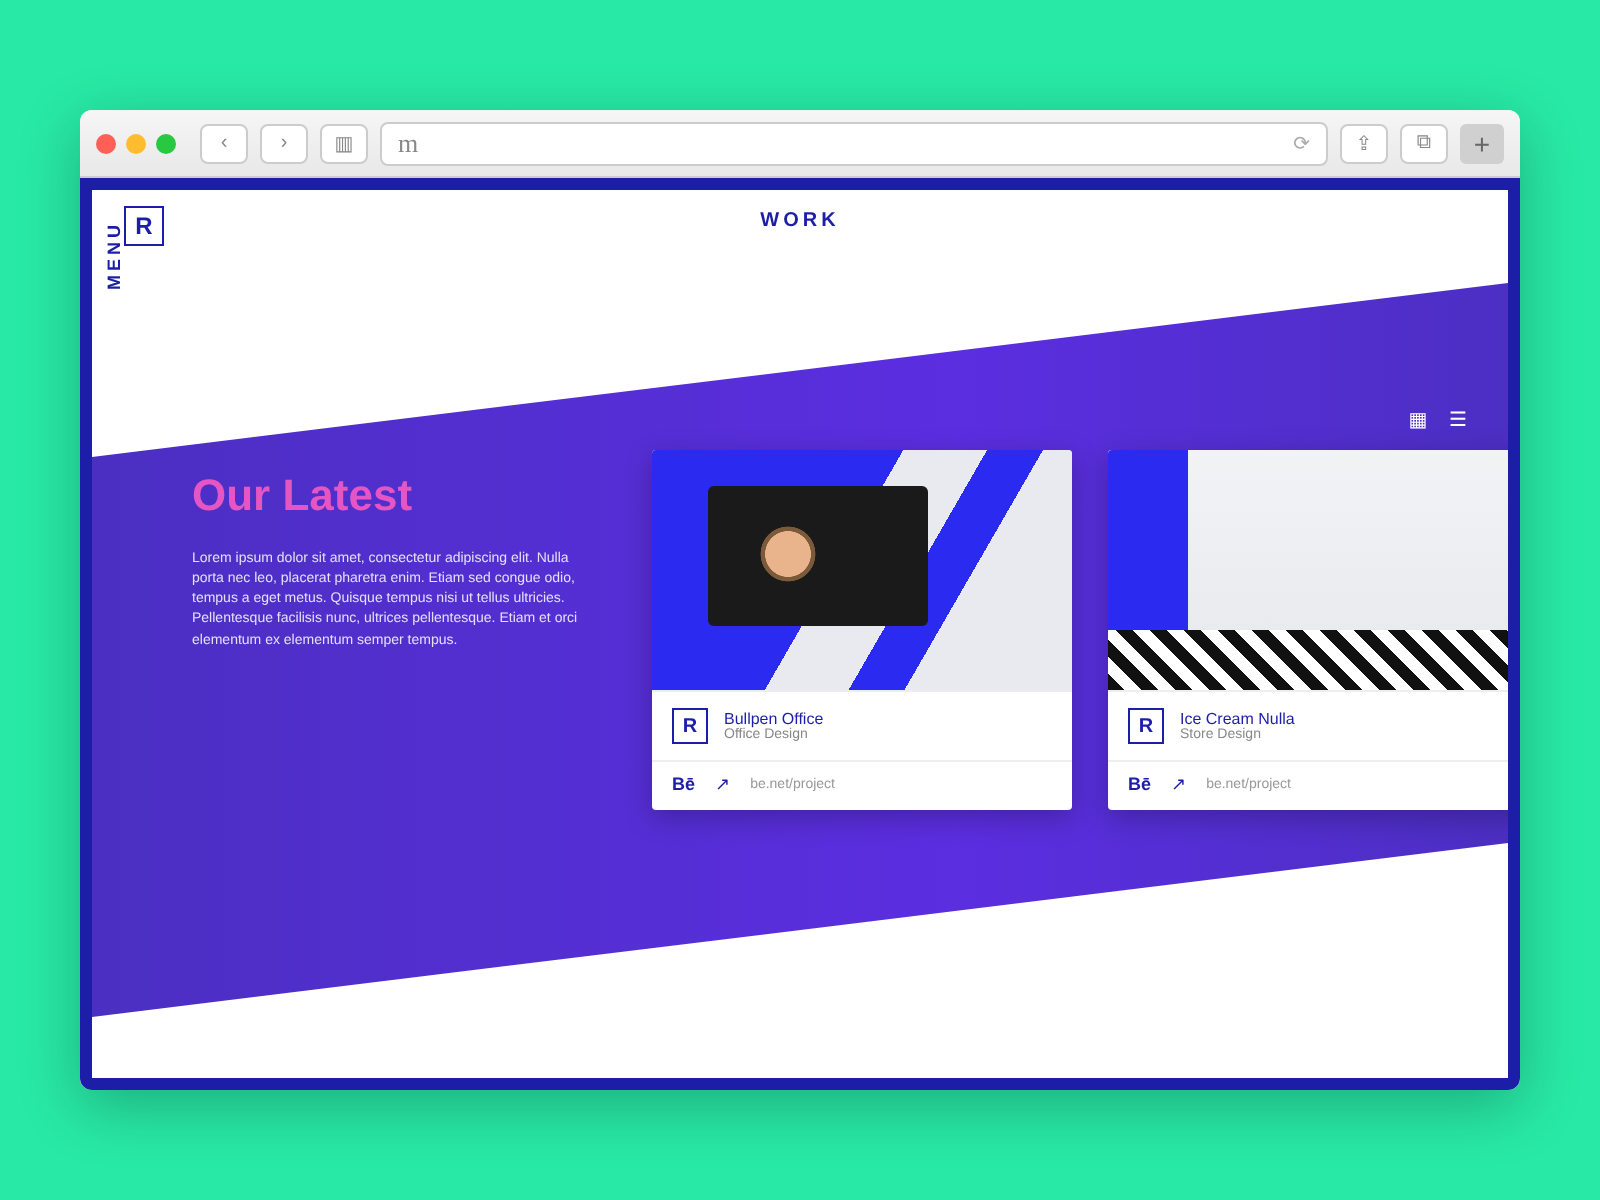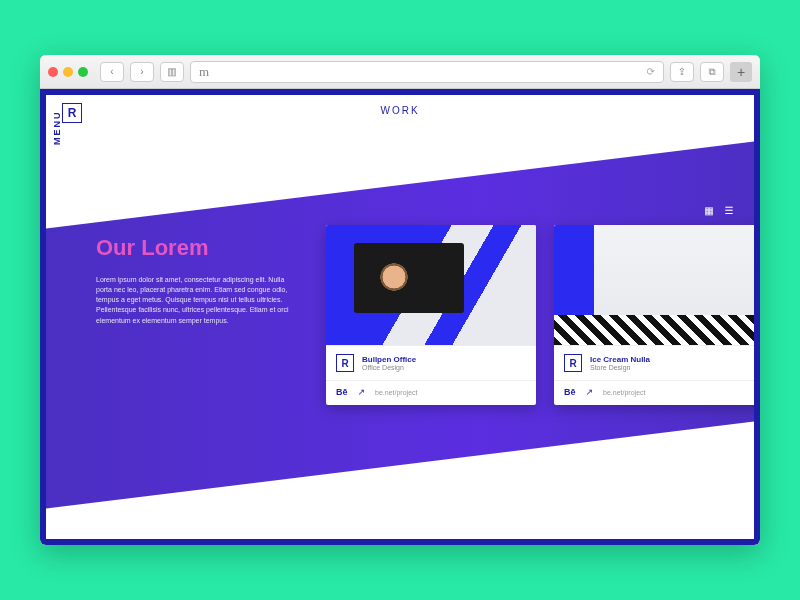--- a/index.html
+++ b/index.html
@@ -60,21 +60,21 @@
   transform-origin: left top; font-size: 9px; font-weight: 700;
   letter-spacing: 2px; color: #1d1ea8;
 }
 .logo {
   position: absolute; left: 16px; top: 8px; width: 20px; height: 20px;
   background: #fff; border: 1px solid #1d1ea8; display: flex; align-items: center;
   justify-content: center; font-weight: 900; color: #1d1ea8; font-size: 12px;
 }
 .header-nav {
   position: absolute; top: 10px; left: 50%; transform: translateX(-50%);
-  font-size: 10px; font-weight: 400; letter-spacing: 2px; color: #1d1ea8;
+  font-size: 10px; font-weight: 700; letter-spacing: 2px; color: #1d1ea8;
 }
 .diag {
   position: absolute; left: -40px; right: -40px; top: 90px; height: 280px;
   background: linear-gradient(90deg, #4a2fbf 0%, #5b2ee0 60%, #4a2fbf 100%);
   transform: skewY(-7deg);
 }
 .content { position: absolute; left: 50px; top: 140px; width: 200px; color: #fff; }
 .headline { font-size: 22px; font-weight: 800; color: #e556c4; margin-bottom: 14px; }
 .body { font-size: 7px; line-height: 1.45; color: rgba(255,255,255,0.85); }
 .view-toggle {
@@ -113,21 +113,21 @@
 }
 .thumb.t2::after {
   content:""; position:absolute; left:0; top:0; width:40px; bottom:30px;
   background:#2a2af0;
 }
 .meta { display:flex; align-items:center; gap:8px; padding:8px 10px; border-top:1px solid #eee;}
 .mini-logo {
   width:18px; height:18px; border:1px solid #1d1ea8; display:flex;
   align-items:center; justify-content:center; font-size:10px; font-weight:900; color:#1d1ea8;
 }
-.meta-text .title { font-size:8px; font-weight:700; color:#1d1ea8; }
+.meta-text .title { font-size:8px; font-weight:400; color:#1d1ea8; }
 .meta-text .sub { font-size:7px; color:#888; }
 .ext { display:flex; align-items:center; gap:10px; padding:6px 10px 8px; border-top:1px solid #eee;text-align:right; }
 .be { font-size:9px; font-weight:700; color:#1d1ea8; }
 .link-icon { font-size:9px; color:#1d1ea8; }
 .ext-url { font-size:7px; color:#999; }
 </style>
 </head>
 <body>
 
 <div class="browser">
@@ -161,21 +161,21 @@
     </div>
 
     <div class="diag"></div>
 
     <div class="view-toggle">
       <div class="vt">▦</div>
       <div class="vt">☰</div>
     </div>
 
     <div class="content">
-      <div class="headline">Our Lorem</div>
+      <div class="headline">Our Latest</div>
       <div class="body">Lorem ipsum dolor sit amet, consectetur adipiscing elit. Nulla porta nec leo, placerat pharetra enim. Etiam sed congue odio, tempus a eget metus. Quisque tempus nisi ut tellus ultricies. Pellentesque facilisis nunc, ultrices pellentesque. Etiam et orci elementum ex elementum semper tempus.</div>
     </div>
 
     <div class="cards">
 
       <div class="card">
         <div class="thumb t1"></div>
         <div class="meta">
           <div class="mini-logo">
               <span>R</span>

